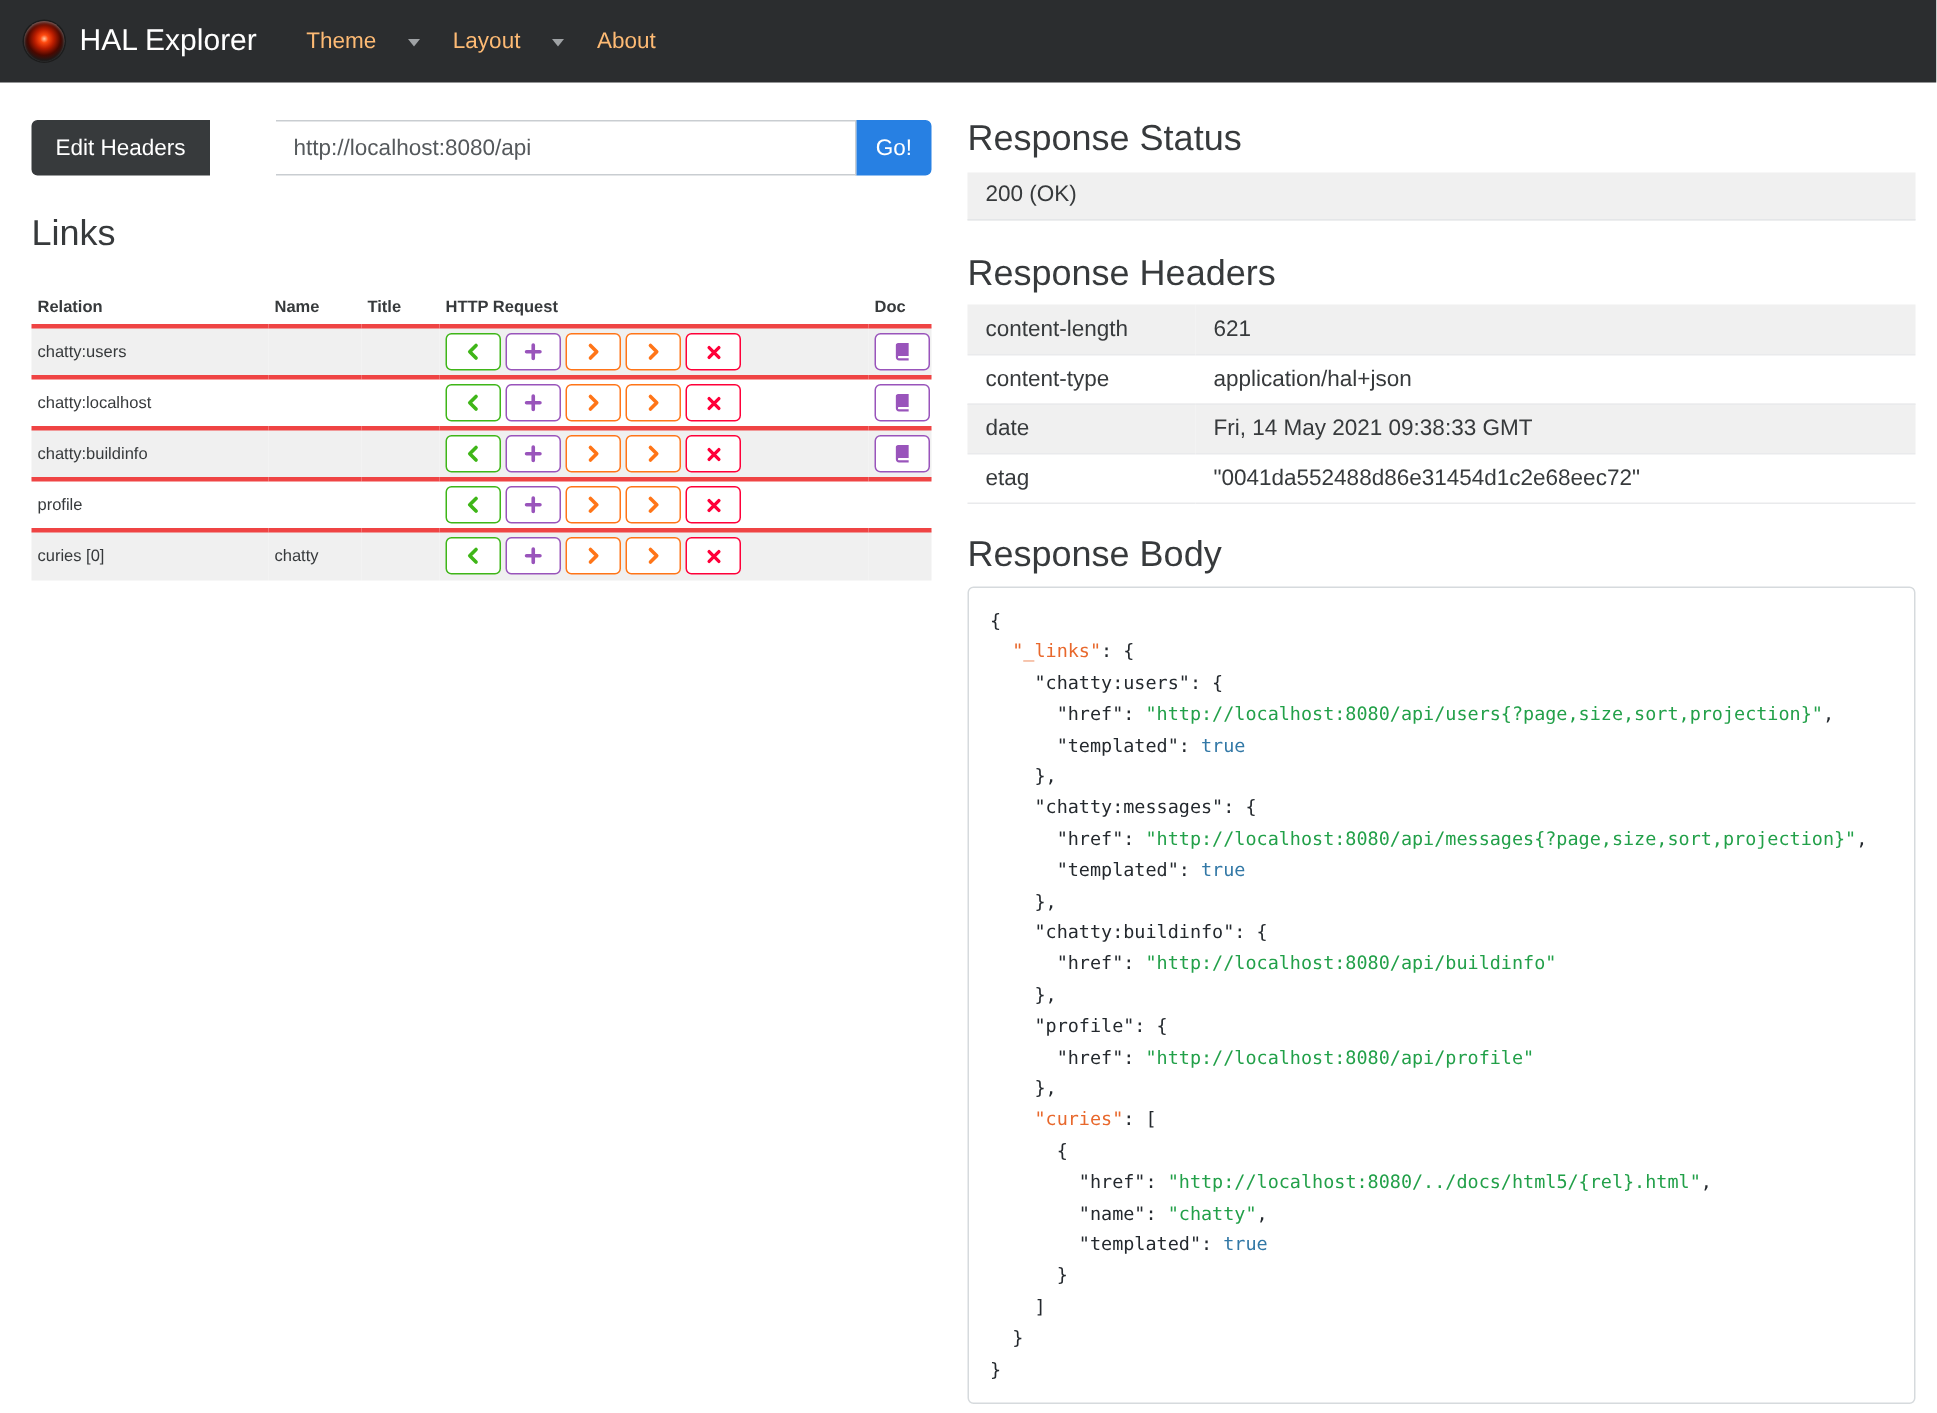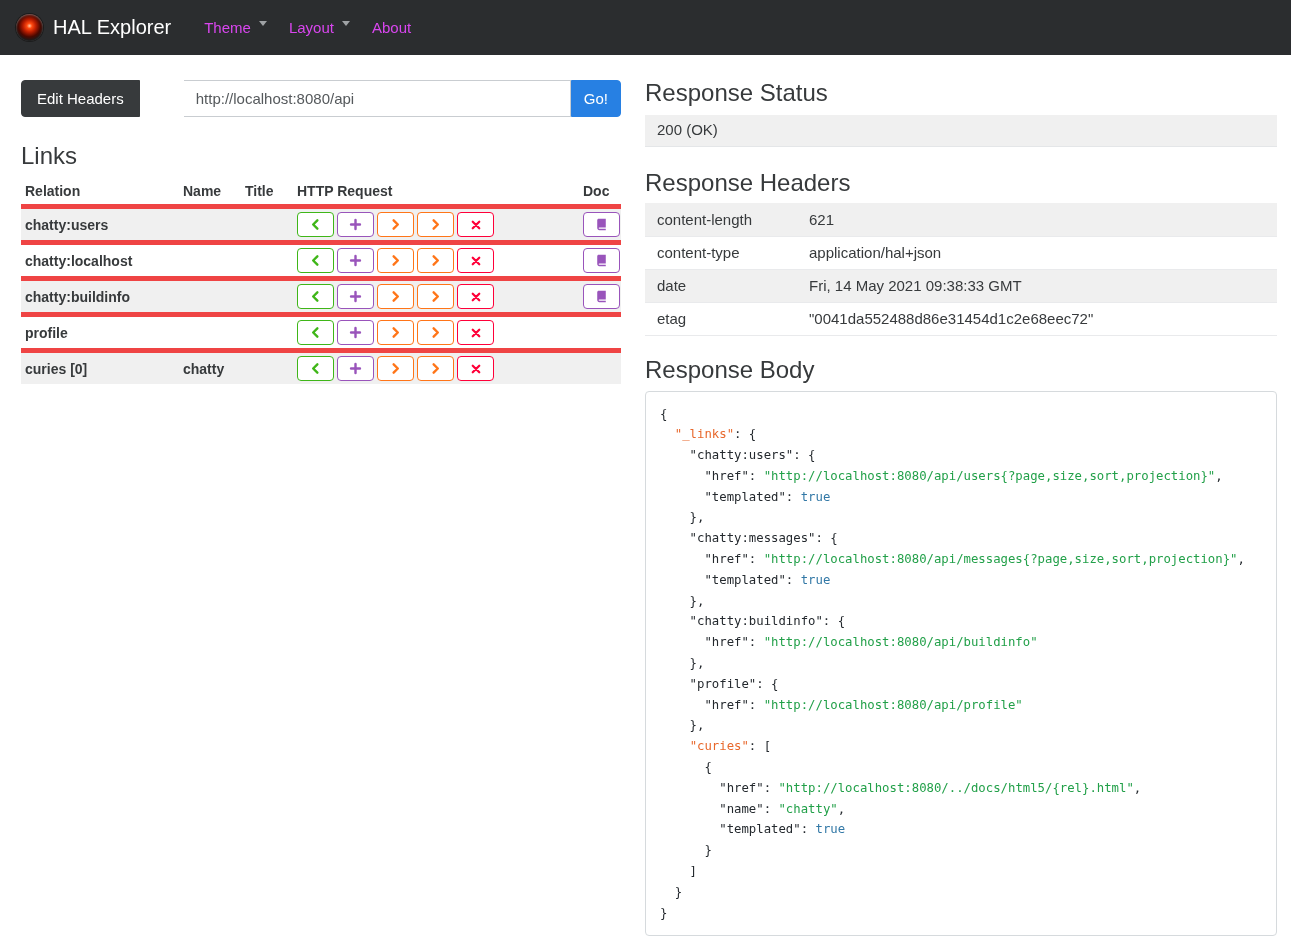--- a/index.html
+++ b/index.html
@@ -10,38 +10,38 @@
     overflow:hidden;
   }
   
   .navbar { height:55px; background:#2b2d2f; display:flex; align-items:center; padding:0 16px; }
   .hal-logo {
     width:27px; height:27px; border-radius:50%; flex:none;
     background: radial-gradient(circle at 50% 44%, #ffc9a3 0%, #ff4a10 13%, #b81c00 32%, #4a0800 54%, #1a1a1a 72%, #4a4a4a 100%);
     box-shadow: inset 0 1px 2px rgba(255,255,255,.35), 0 0 0 1px #1c1c1c;
   }
   .brand { color:#ffffff; font-size:20px; margin:0 22px 0 10px; font-weight:400; }
-  .nav-item { color:#d946ef; font-size:15px; padding:6px 11px; display:inline-flex; align-items:flex-start; gap:8px; cursor:pointer; text-decoration:none; }
+  .nav-item { color:#fdba74; font-size:15px; padding:6px 11px; display:inline-flex; align-items:center; gap:21px; cursor:pointer; text-decoration:none; }
   .caret { width:0; height:0; border-left:4px solid transparent; border-right:4px solid transparent; border-top:5px solid #9fa2a5; display:inline-block; margin-top:2px; }
   
   .content { display:flex; padding:25px 14px 0 21px; align-items:flex-start; }
   .left-col  { width:600px; flex:none; }
   .right-col { width:632px; flex:none; margin-left:24px; }
   .sec-title { font-size:24px; font-weight:400; margin:0; color:#373a3c; line-height:26px; }
   
   .input-group { display:flex; height:37px; }
   .btn-edit-headers { background:#373a3c; color:#fff; border:1px solid #373a3c; border-radius:4px 0 0 4px; font-size:15px; padding:0 15px; font-family:inherit; cursor:pointer; flex:none; }
   .url-input { flex:1; border:1px solid #c9cdd1; border-left:none; padding:0 12px; font-size:15px; color:#55595c; font-family:inherit; outline:none; border-radius:0; min-width:0;margin-left:44px; }
   .btn-go { background:#2780e3; color:#fff; border:1px solid #2780e3; border-radius:0 4px 4px 0; font-size:15px; padding:0 12px; font-family:inherit; cursor:pointer; flex:none; }
   
   .links-title { margin-top:26px; }
-  .links-table { width:100%; border-collapse:collapse; margin-top:9px; font-size:14px; table-layout:fixed; }
+  .links-table { width:100%; border-collapse:collapse; margin-top:25px; font-size:11px; table-layout:fixed; }
   .links-table th { text-align:left; font-weight:700; padding:5px 4px; border-bottom:2px solid #46494b; color:#373a3c; }
   .links-table td { padding:3px 4px; vertical-align:middle; }
-  .links-table tbody tr { height:33px; border-top:5px solid #ef4444;font-weight:bold; }
+  .links-table tbody tr { height:33px; border-top:3px solid #ef4444; }
   .links-table tbody tr:nth-child(odd) { background:#f0f0f0; }
   .c-rel{width:158px} .c-name{width:62px} .c-title{width:52px} .c-req{width:286px} .c-doc{width:auto}
   .http-btn, .doc-btn {
     width:37px; height:25px; background:#fff; border-radius:4px; border:1px solid;
     display:inline-flex; align-items:center; justify-content:center;
     margin-right:3px; padding:0; cursor:pointer; vertical-align:middle;
   }
   .http-btn svg, .doc-btn svg { display:block; }
   .icon-wrap { display:inline-flex; }
   

